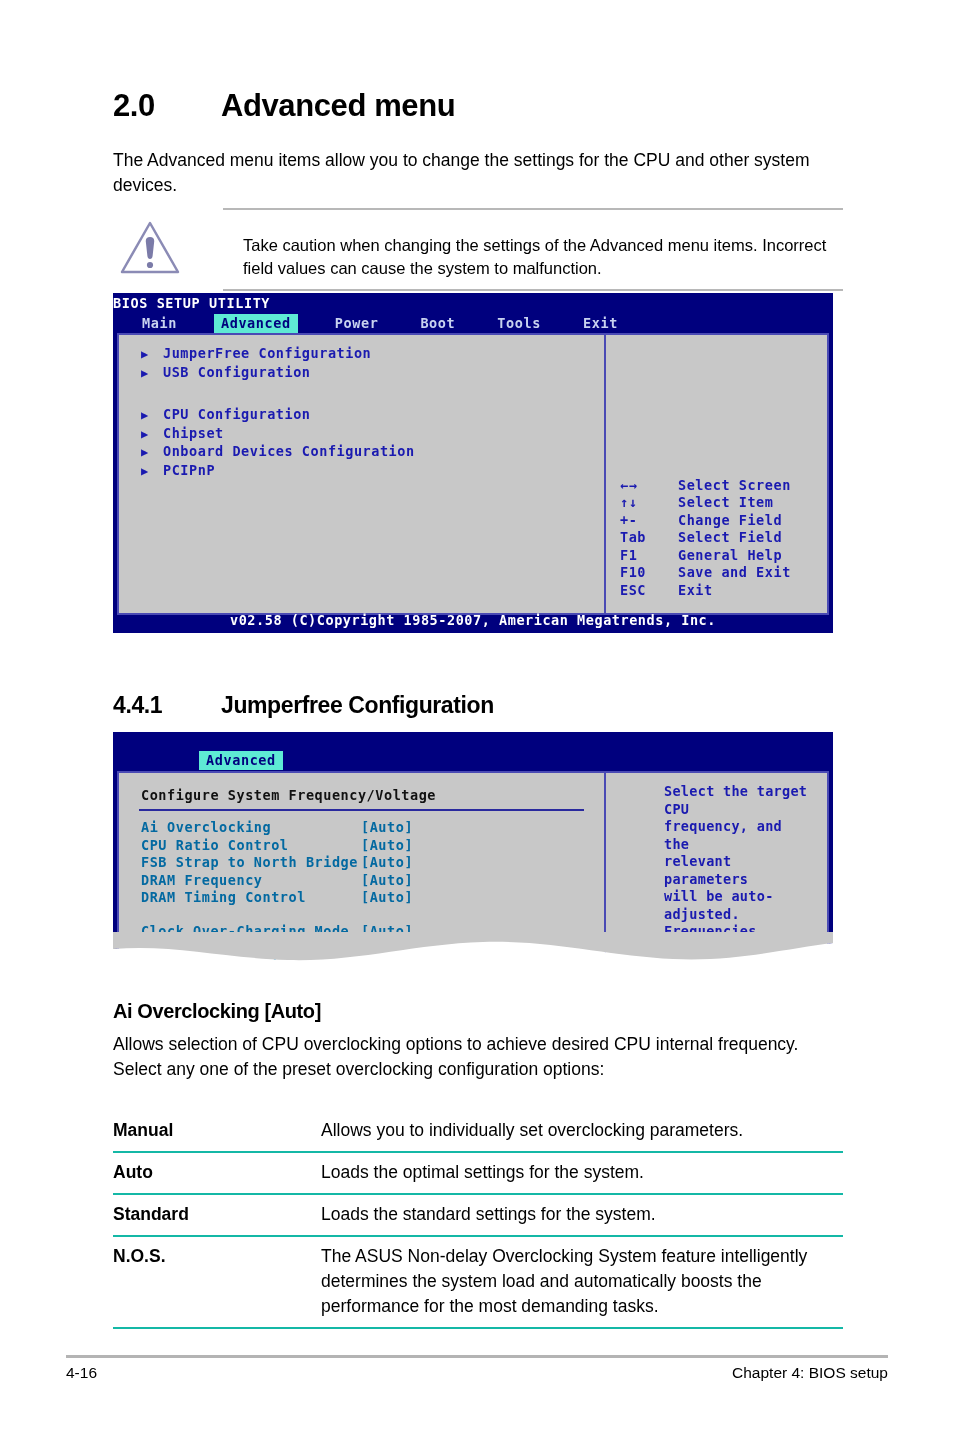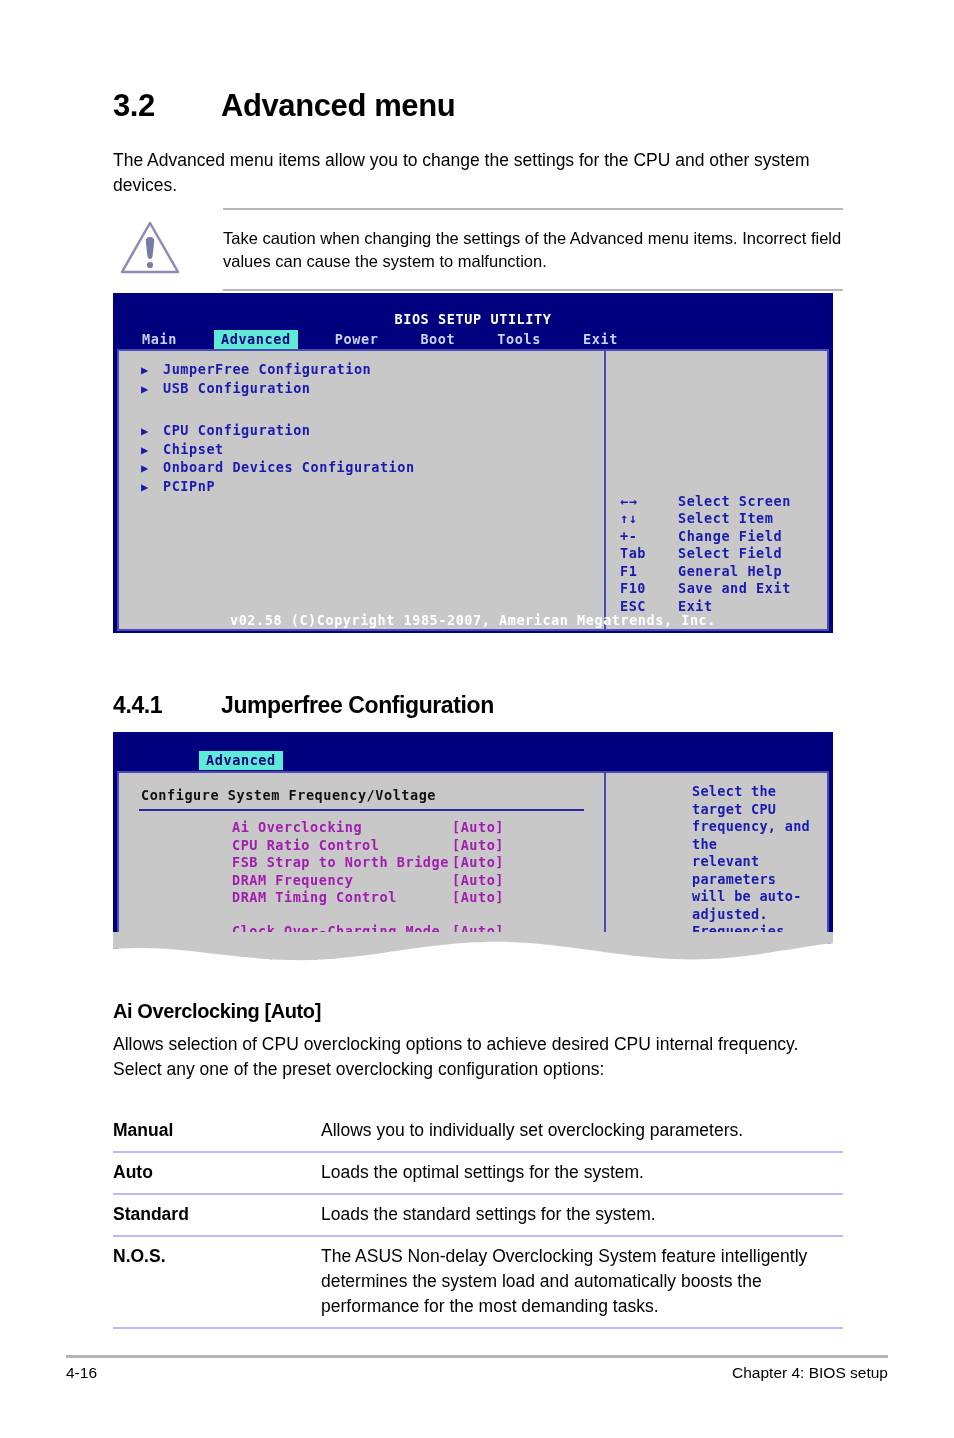--- a/index.html
+++ b/index.html
@@ -64,22 +64,23 @@
     width: 730px;
   }
   .note-rule {
     height: 2px;
     background: #b8b8b8;
     width: 620px;
     margin-left: 110px;
   }
   .note-body {
     display: flex;
-    align-items: center;
+    align-items: flex-end;
     padding: 8px 0 9px 0;
+    gap: 20px;
   }
   .note-icon {
     width: 110px;
     flex: 0 0 110px;
     padding-top: 2px;
     padding-left: 6px;
     box-sizing: border-box;
   }
   .note-text {
     font-size: 16.5px;
@@ -102,26 +103,26 @@
   }
   #bios2 {
     left: 113px;
     top: 732px;
     width: 720px;
     height: 240px;
     overflow: hidden;
   }
 
   .bios-title {
-    text-align: center;
+    text-align: left;
     color: #ffffff;
     font-size: 13.5px;
     font-weight: bold;
     letter-spacing: 0.6px;
-    padding-top: 18px;
+    padding-top: 2px;
     height: 17px;
   }
 
   .bios-tabs {
     display: flex;
     padding-left: 22px;
     height: 21px;
     align-items: flex-end;
   }
   .bios-tab {
@@ -152,21 +153,21 @@
   .bios-tabs-solo .bios-tab { margin-right: 0; }
 
   .bios-body {
     margin: 0 4px 0 4px;
     border: 2px solid #4a4ab4;
     background: #c8c8c8;
     display: flex;
     box-sizing: border-box;
   }
   #bios1 .bios-body { height: 282px; }
-  #bios2 .bios-body { height: 198px; gap: 28px; }
+  #bios2 .bios-body { height: 198px; }
 
   .bios-left {
     flex: 1 1 auto;
     position: relative;
     border-right: 2px solid #4a4ab4;
     padding: 10px 0 0 0;
   }
   #bios1 .bios-left { flex: 0 0 485px; }
   #bios2 .bios-left { flex: 0 0 485px; }
 
@@ -239,26 +240,25 @@
   }
   .cfg-rule {
     height: 2px;
     background: #2a2a9e;
     margin: 2px 20px 8px 20px;
   }
   .cfg-row {
     display: flex;
     font-size: 13.5px;
     font-weight: bold;
-    color: #a21caf;
+    color: #0369a1;
     letter-spacing: 0.55px;
     line-height: 17.5px;
-    padding-left: 13px;
+    padding-left: 22px;
     white-space: pre;
-    justify-content: center;
   }
   .cfg-label { width: 220px; flex: 0 0 220px; }
   .cfg-gap { height: 16px; }
 
   .help-text {
     font-size: 13.5px;
     font-weight: bold;
     color: #1a1ab0;
     letter-spacing: 0.3px;
     line-height: 17.5px;
@@ -279,21 +279,21 @@
   
   .deftable {
     position: absolute;
     left: 113px;
     top: 1112px;
     width: 730px;
   }
   .defrow {
     display: flex;
     align-items: flex-start;
-    border-bottom: 2px solid #c4b5fd;
+    border-bottom: 2px solid #14b8a6;
     padding: 7px 0 8px 0;
   }
   .defrow:first-child { padding-top: 6px; }
   .defterm {
     flex: 0 0 208px;
     font-size: 17.5px;
     font-weight: bold;
     line-height: 25px;
   }
   .defdesc {
@@ -324,21 +324,21 @@
     top: 1364px;
     font-size: 15.5px;
   }
 </style>
 </head>
 <body>
 
 <div class="page">
 
   <div class="sec-head" id="h44">
-    <span class="sec-num">3.2</span>
+    <span class="sec-num">2.0</span>
     <span class="sec-title">Advanced menu</span>
   </div>
 
   <div class="para" id="intro">The Advanced menu items allow you to change the settings for the CPU and other system devices.</div>
 
   <div class="note">
     <div class="note-rule"></div>
     <div class="note-body">
       <div class="note-icon">
         <svg width="62" height="56" viewBox="0 0 62 56">

